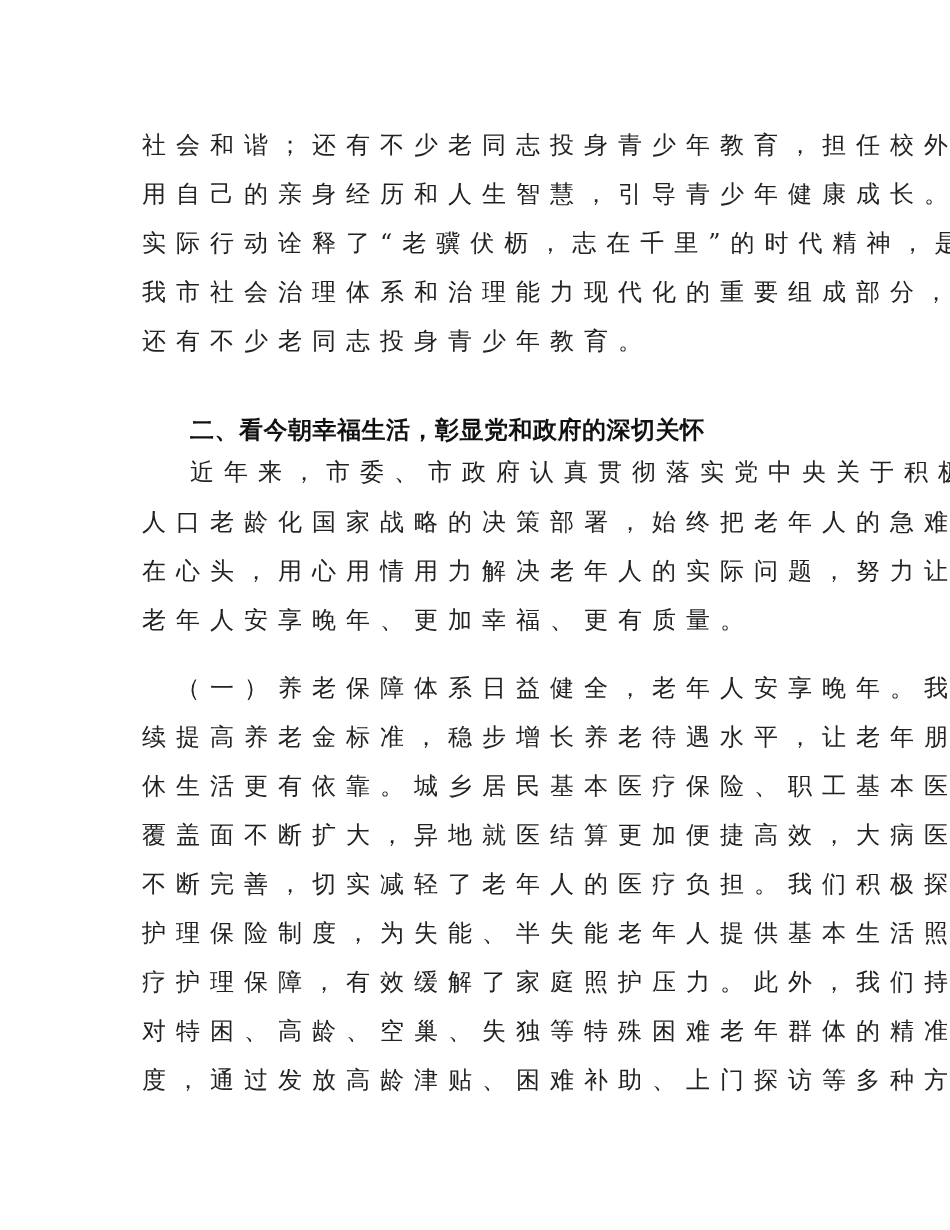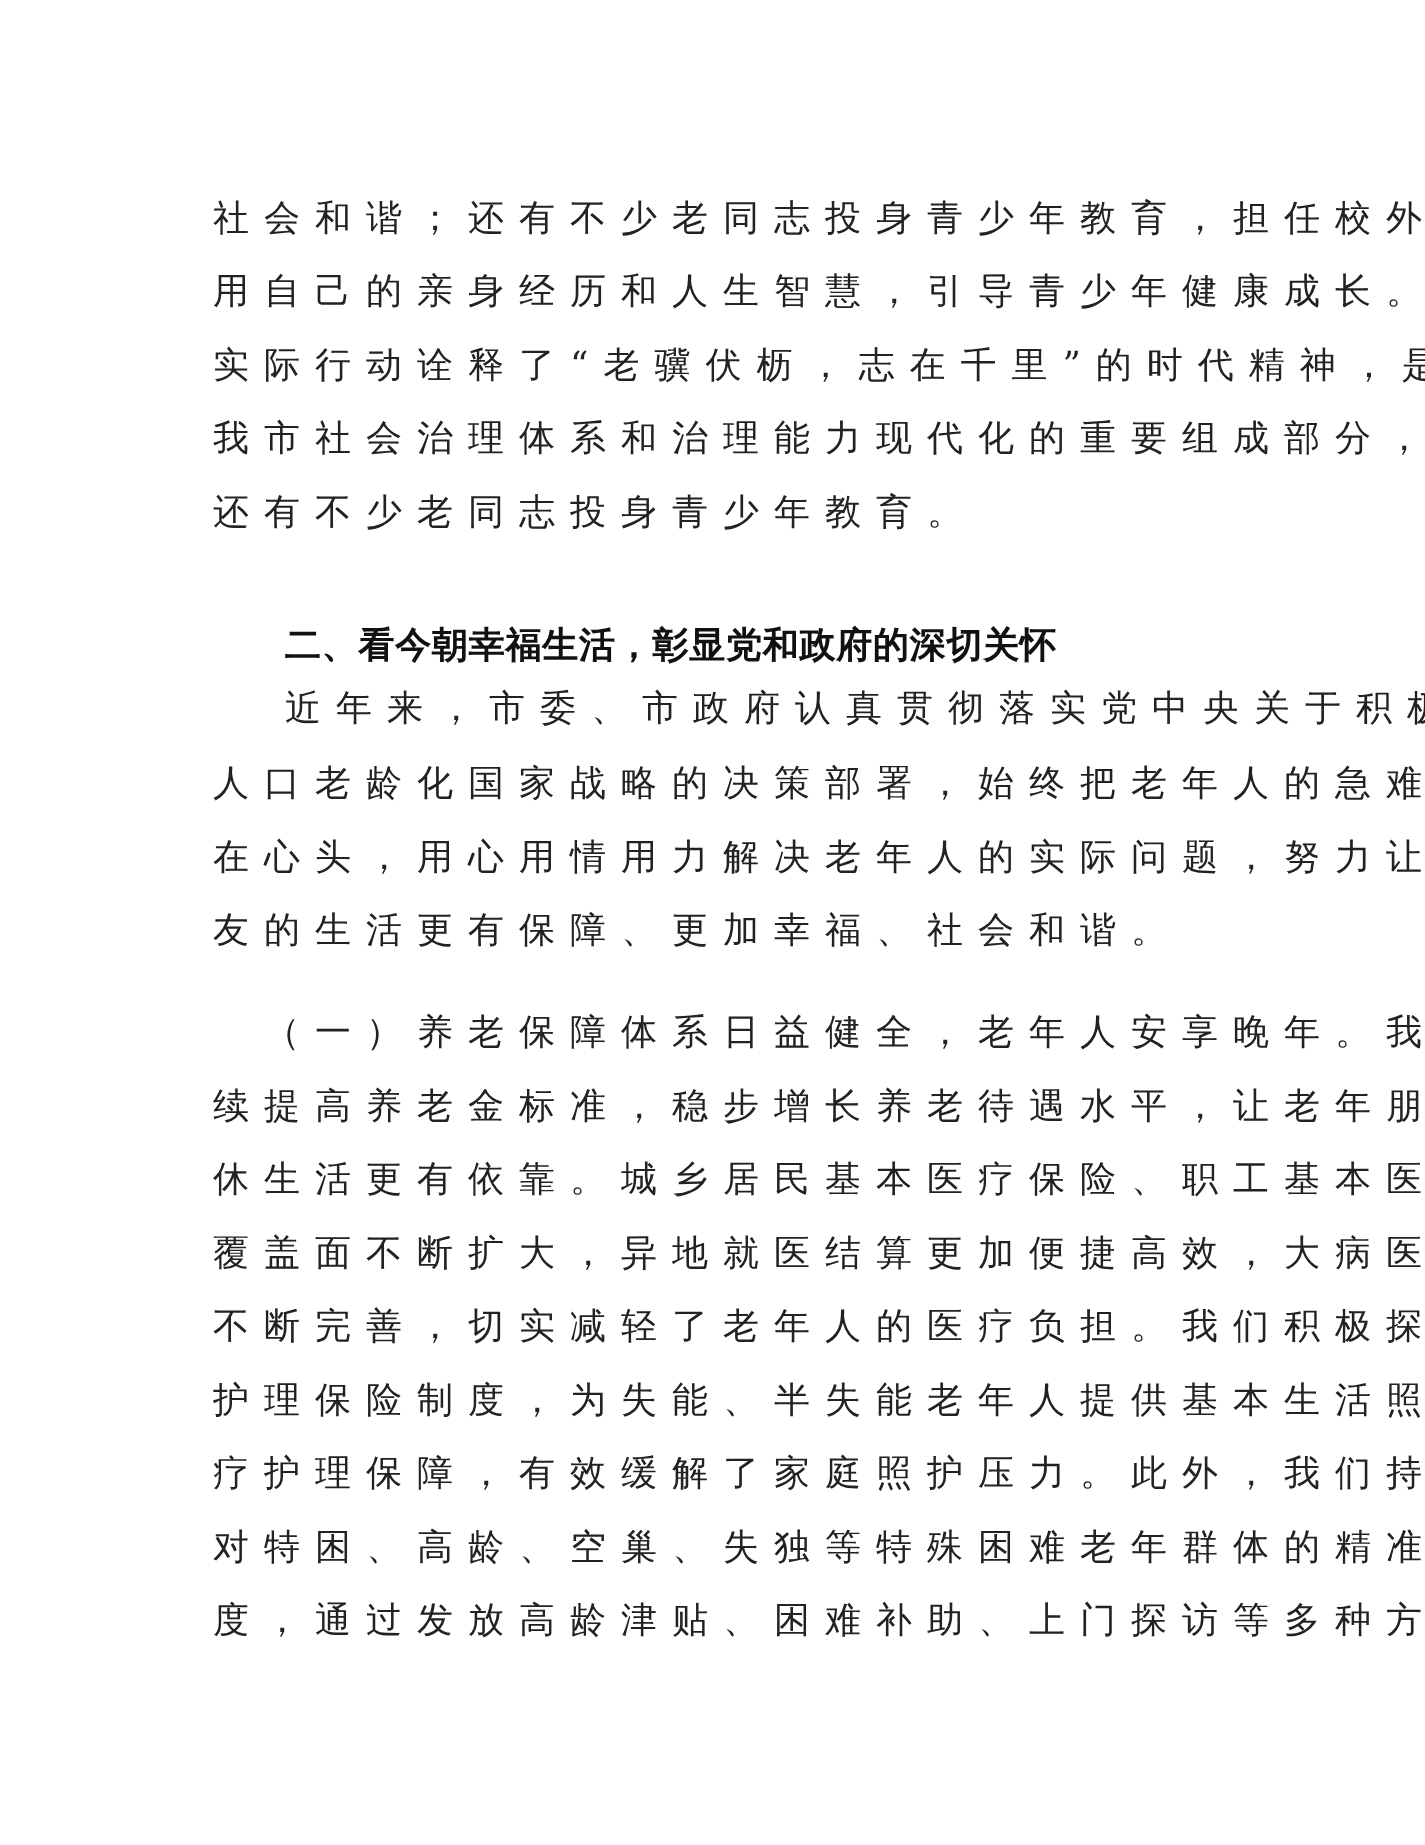--- a/index.html
+++ b/index.html
@@ -70,21 +70,21 @@
     <div class="line" style="top:275px;">我市社会治理体系和治理能力现代化的重要组成部分，为构建</div>
     <div class="line last" style="top:324px;">还有不少老同志投身青少年教育。</div>
   </div>
 
   <div class="heading" style="top:413px;">二、看今朝幸福生活，彰显党和政府的深切关怀</div>
 
   <div>
     <div class="line indent" style="top:455px;">近年来，市委、市政府认真贯彻落实党中央关于积极应对</div>
     <div class="line" style="top:505px;">人口老龄化国家战略的决策部署，始终把老年人的急难愁盼放</div>
     <div class="line" style="top:554px;">在心头，用心用情用力解决老年人的实际问题，努力让老年朋</div>
-    <div class="line last" style="top:603px;">友的生活更有保障、更加幸福、社会和谐。</div>
+    <div class="line last" style="top:603px;">老年人安享晚年、更加幸福、更有质量。</div>
   </div>
 
   <div>
     <div class="line indent-sub" style="top:671px;">（一）养老保障体系日益健全，老年人安享晚年。我们持</div>
     <div class="line" style="top:720px;">续提高养老金标准，稳步增长养老待遇水平，让老年朋友的退</div>
     <div class="line" style="top:769px;">休生活更有依靠。城乡居民基本医疗保险、职工基本医疗保险</div>
     <div class="line" style="top:818px;">覆盖面不断扩大，异地就医结算更加便捷高效，大病医保制度</div>
     <div class="line" style="top:867px;">不断完善，切实减轻了老年人的医疗负担。我们积极探索长期</div>
     <div class="line" style="top:916px;">护理保险制度，为失能、半失能老年人提供基本生活照料和医</div>
     <div class="line" style="top:965px;">疗护理保障，有效缓解了家庭照护压力。此外，我们持续加大</div>

